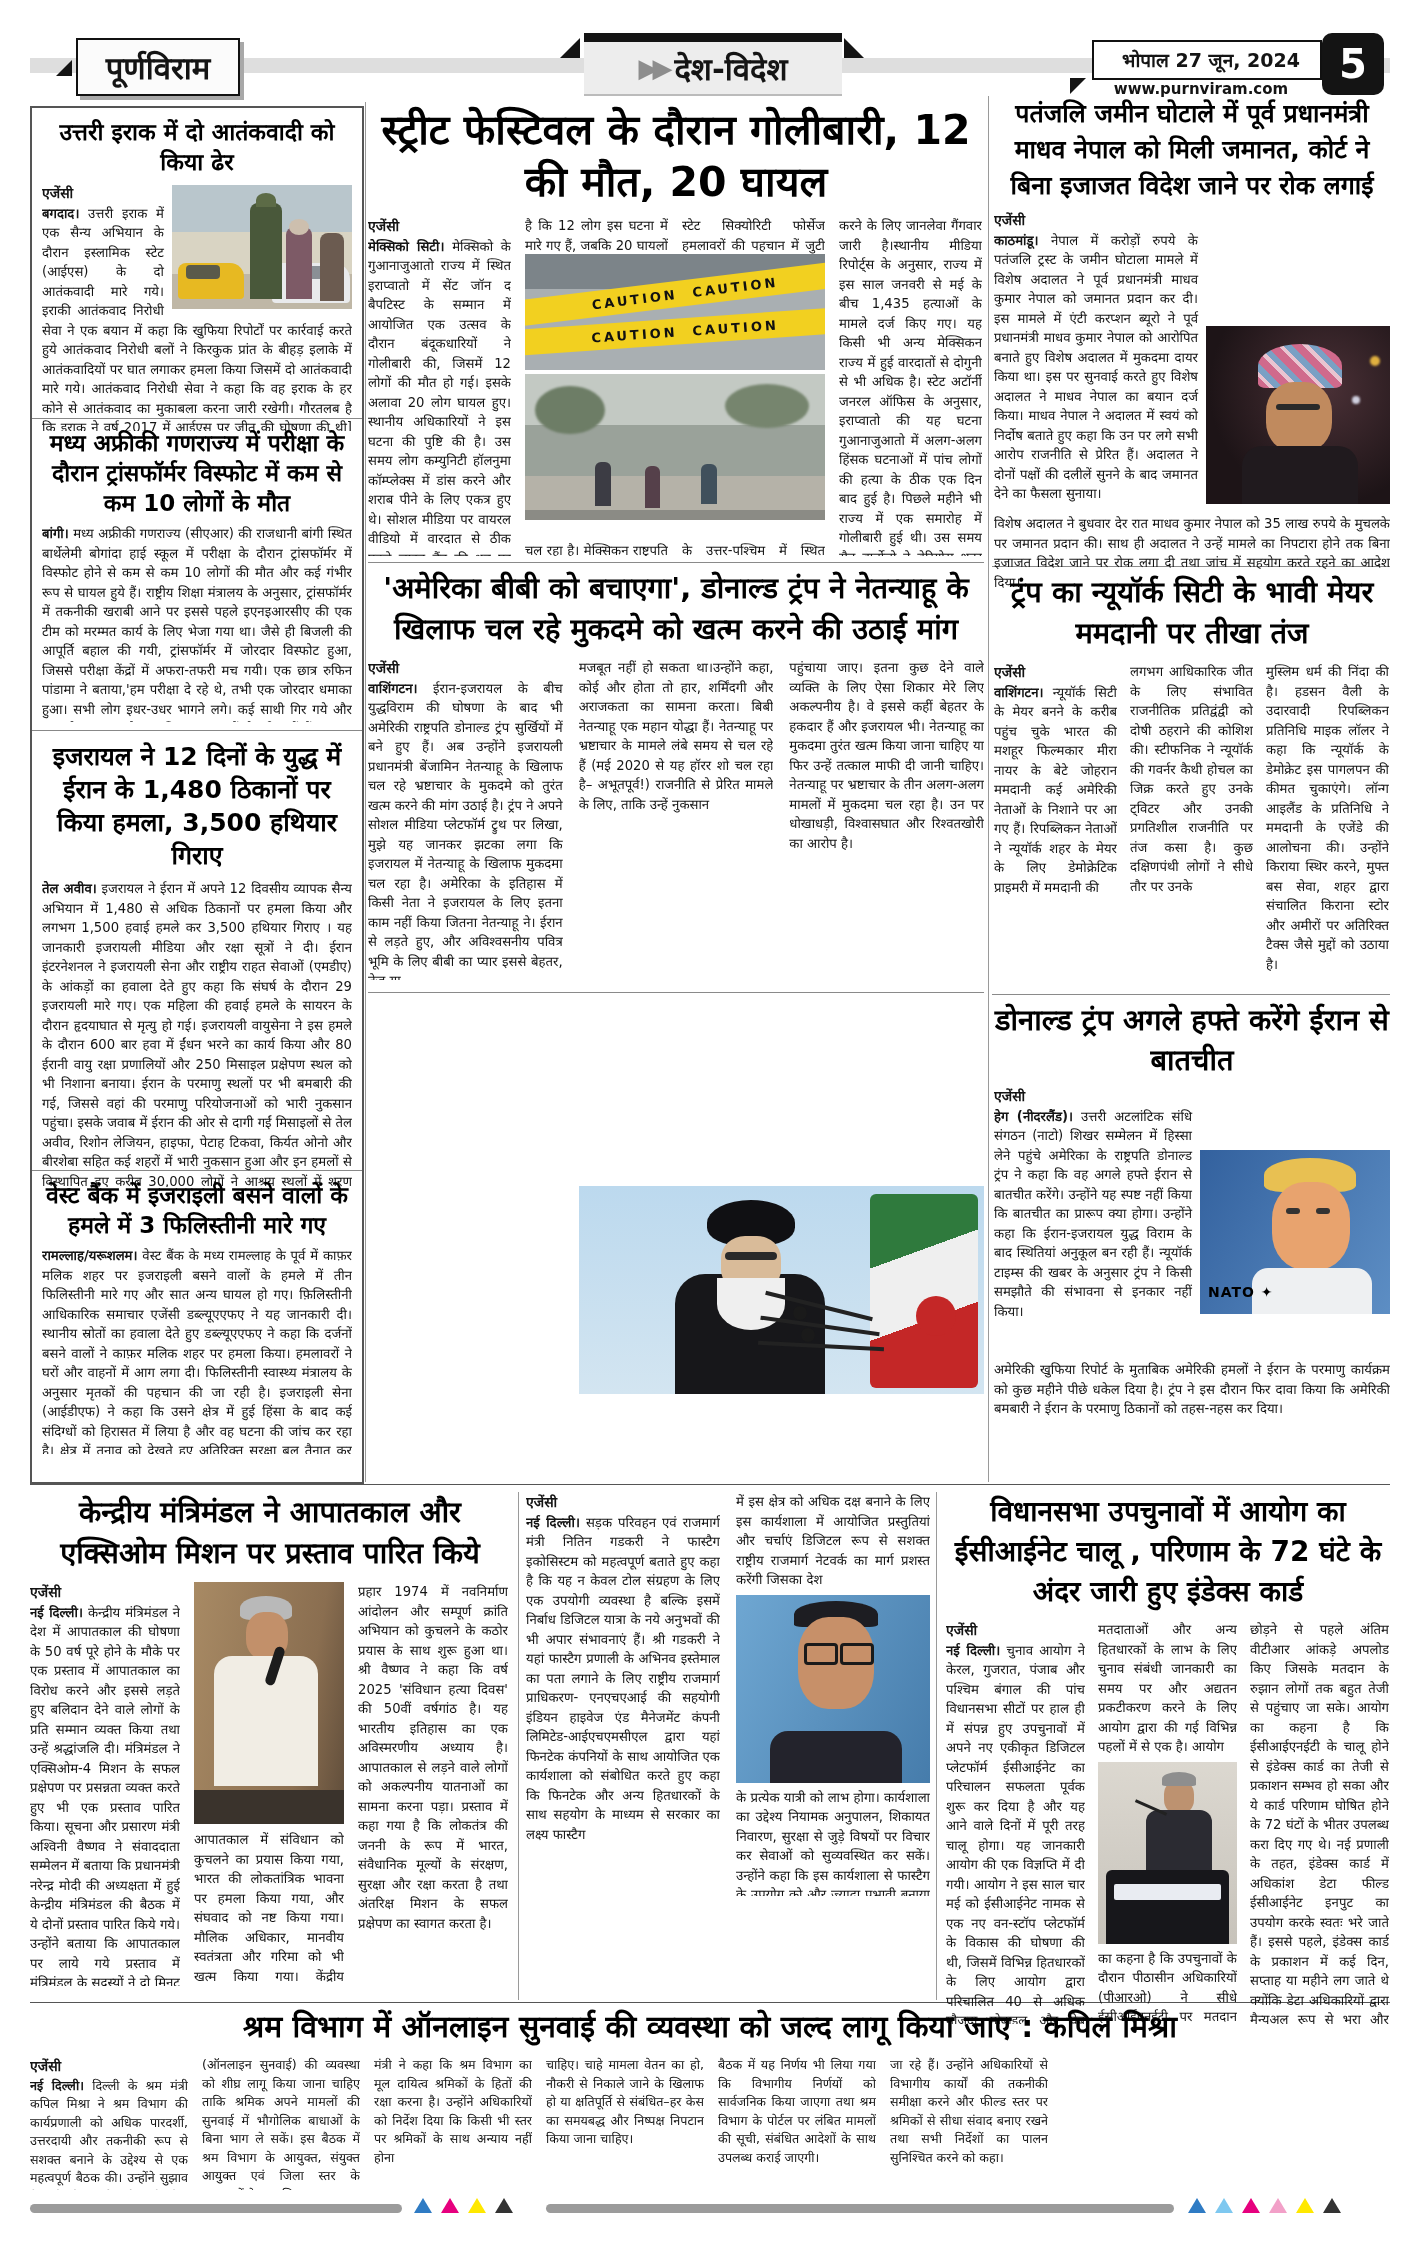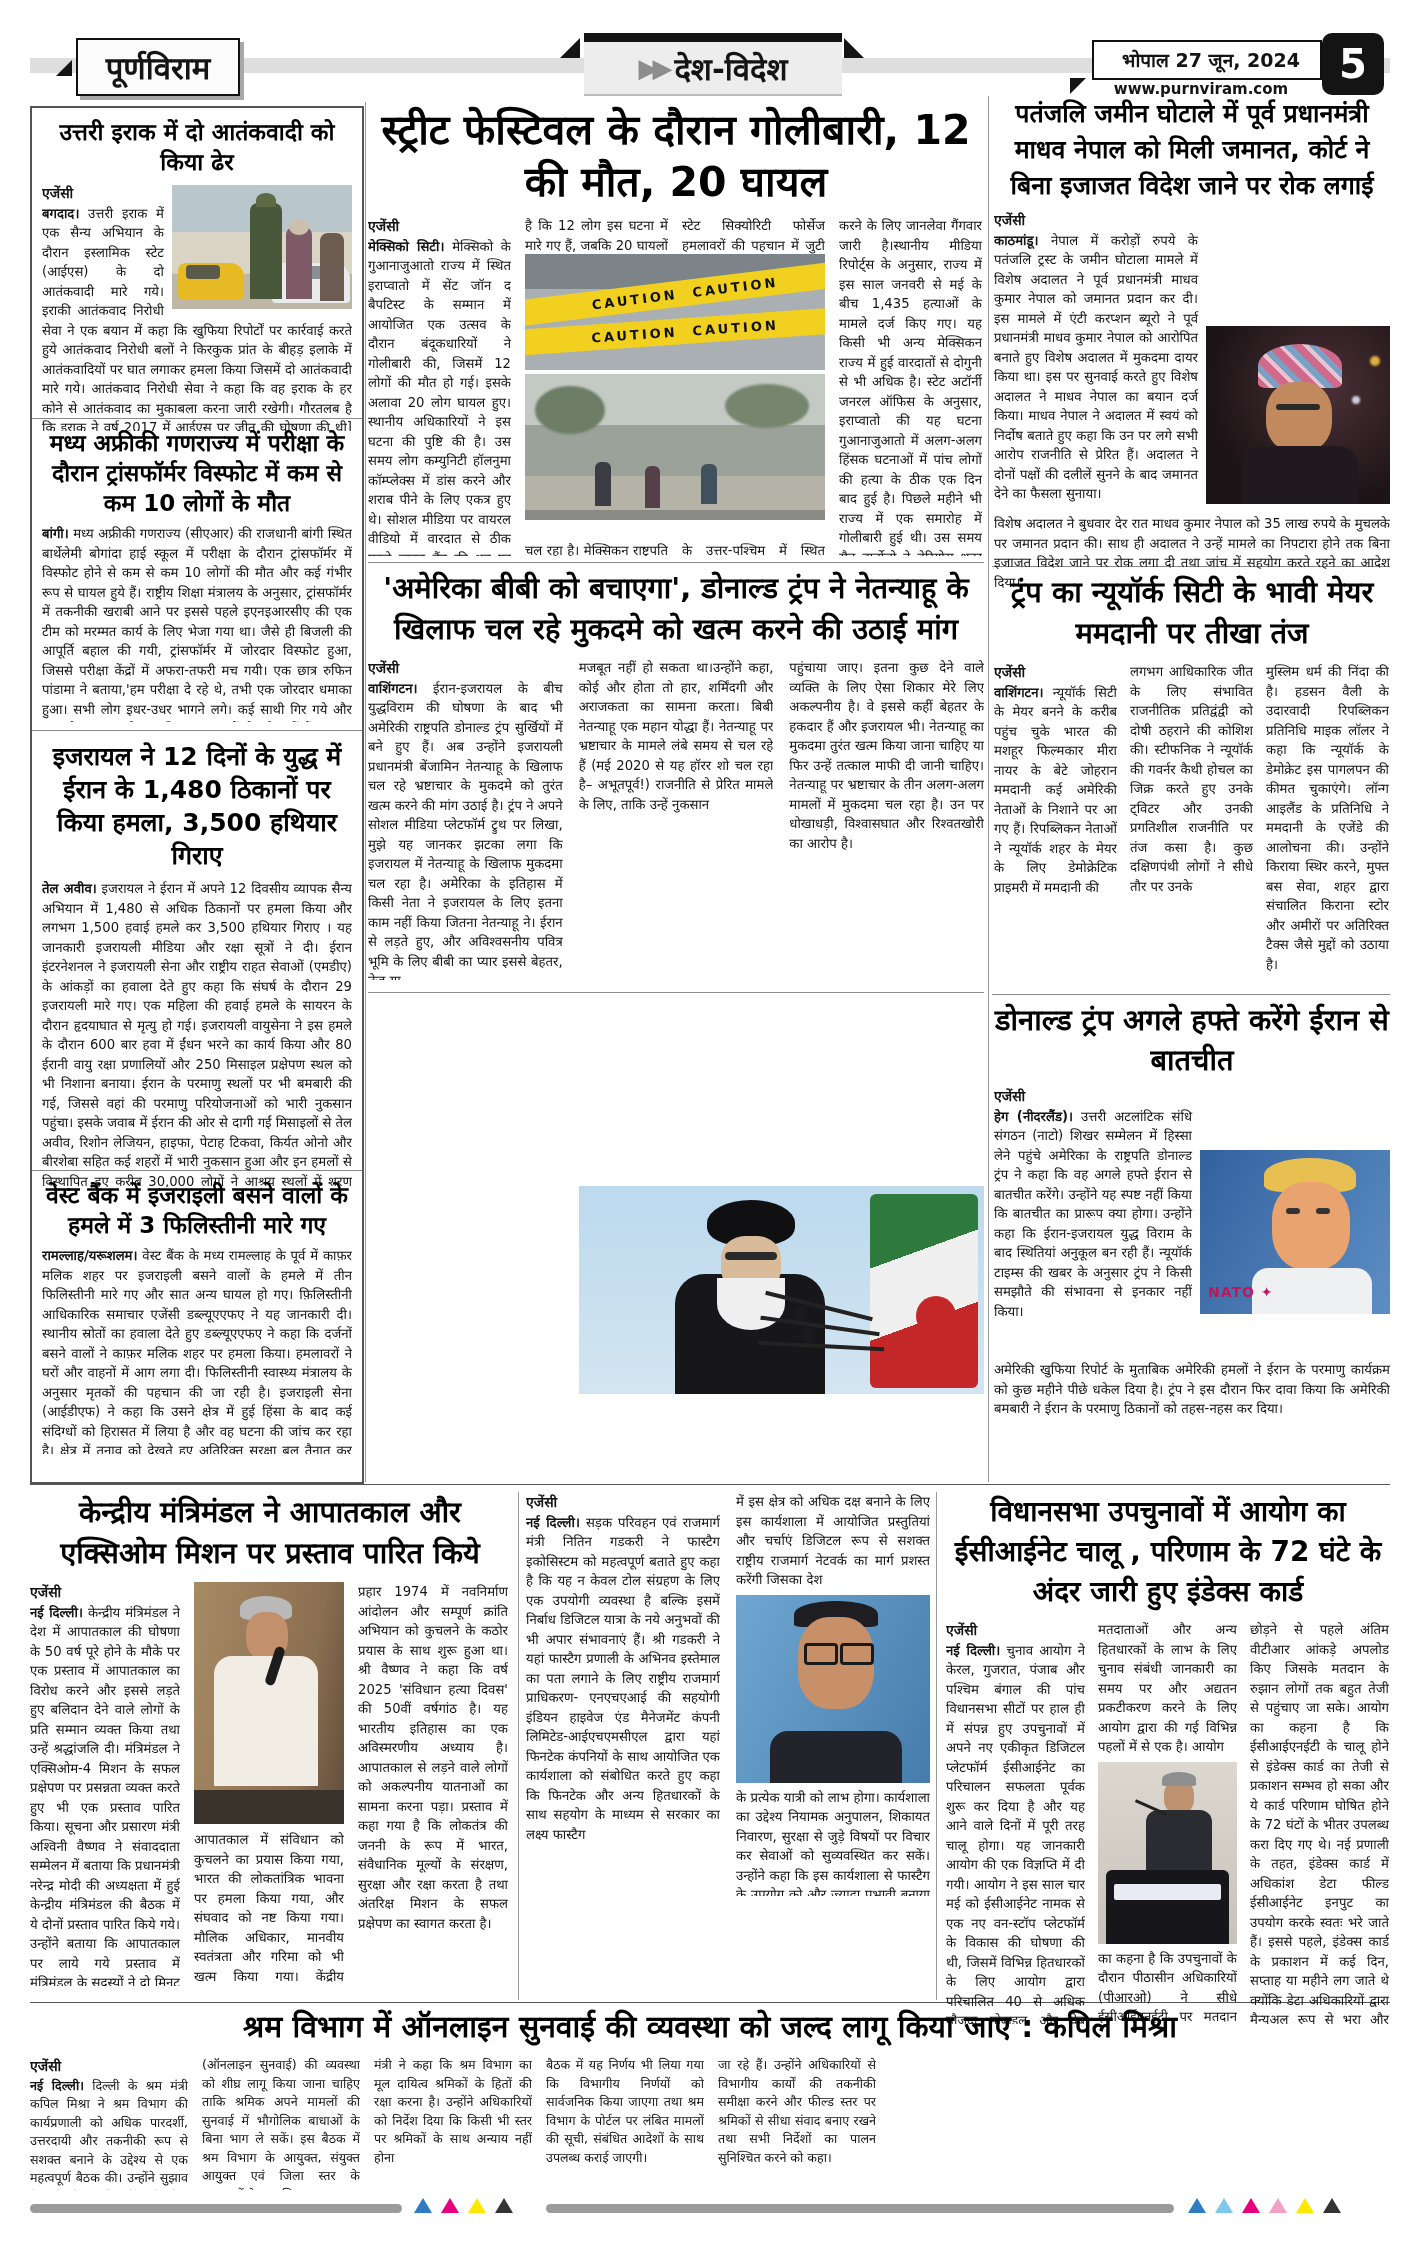--- a/index.html
+++ b/index.html
@@ -243,21 +243,21 @@
   <div class="abs" style="left:994px;top:1000px;width:396px;height:460px;">
     <div class="hl" style="font-size:29px;line-height:40px;margin-bottom:6px;">डोनाल्ड ट्रंप अगले हफ्ते करेंगे ईरान से बातचीत</div>
     <div class="bodytxt" style="height:270px;">
       <div class="ph" style="float:right;width:190px;height:164px;margin:64px 0 4px 8px;">
         <div style="inset:0;background:linear-gradient(120deg,#33619e,#5d8ec4);"></div>
         <div style="left:64px;top:8px;width:92px;height:34px;background:#e8c052;border-radius:50% 50% 20% 20%;"></div>
         <div style="left:72px;top:32px;width:78px;height:88px;background:#e8a36e;border-radius:42%;"></div>
         <div style="left:86px;top:58px;width:14px;height:6px;background:#333;border-radius:3px;"></div>
         <div style="left:116px;top:58px;width:14px;height:6px;background:#333;border-radius:3px;"></div>
         <div style="left:52px;bottom:0;width:120px;height:46px;background:#eef0f2;border-radius:16px 16px 0 0;"></div>
-        <div style="left:8px;bottom:12px;color:#be185d;font-weight:bold;font-size:14px;letter-spacing:1px;position:absolute;">NATO ✦</div>
+        <div style="left:8px;bottom:12px;color:#000000;font-weight:bold;font-size:14px;letter-spacing:1px;position:absolute;">NATO ✦</div>
       </div>
       <span class="byline">एजेंसी</span><br>
       <b class="dl">हेग (नीदरलैंड)।</b>
       <span>उत्तरी अटलांटिक संधि संगठन (नाटो) शिखर सम्मेलन में हिस्सा लेने पहुंचे अमेरिका के राष्ट्रपति डोनाल्ड ट्रंप ने कहा कि</span>
       <span>वह अगले हफ्ते ईरान से बातचीत करेंगे। उन्होंने यह स्पष्ट नहीं किया कि बातचीत का प्रारूप क्या होगा। उन्होंने कहा कि ईरान-इजरायल युद्ध विराम के बाद स्थितियां अनुकूल बन रही हैं। न्यूयॉर्क टाइम्स की खबर के अनुसार ट्रंप ने किसी समझौते की संभावना से इनकार नहीं किया।</span>
     </div>
     <div class="bodytxt" style="height:96px;margin-top:4px;">
       <span>अमेरिकी खुफिया रिपोर्ट के मुताबिक अमेरिकी हमलों ने ईरान के परमाणु कार्यक्रम को कुछ महीने पीछे धकेल दिया है। ट्रंप ने इस दौरान फिर दावा किया कि अमेरिकी बमबारी ने ईरान के परमाणु ठिकानों को तहस-नहस कर दिया।</span>
     </div>
   </div>
@@ -335,20 +335,21 @@
   <div class="abs" style="left:30px;top:2006px;width:1360px;height:188px;">
     <div class="hl" style="font-size:30px;line-height:42px;margin-bottom:8px;">श्रम विभाग में ऑनलाइन सुनवाई की व्यवस्था को जल्द लागू किया जाए : कपिल मिश्रा</div>
     <div class="cols" style="gap:14px;height:134px;">
       <div class="col bodytxt" style="width:158px;font-size:12.6px;line-height:18.5px;">
         <span class="byline">एजेंसी</span><br>
         <b class="dl">नई दिल्ली।</b>
         <span>दिल्ली के श्रम मंत्री कपिल मिश्रा ने श्रम विभाग की कार्यप्रणाली को अधिक पारदर्शी, उत्तरदायी और तकनीकी रूप से सशक्त बनाने के उद्देश्य से एक महत्वपूर्ण बैठक की। उन्होंने सुझाव दिया कि विभाग में वर्चुअल हियरिंग</span>
       </div>
       <div class="col bodytxt" style="width:158px;font-size:12.6px;line-height:18.5px;">(ऑनलाइन सुनवाई) की व्यवस्था को शीघ्र लागू किया जाना चाहिए ताकि श्रमिक अपने मामलों की सुनवाई में भौगोलिक बाधाओं के बिना भाग ले सकें। इस बैठक में श्रम विभाग के आयुक्त, संयुक्त आयुक्त एवं जिला स्तर के उपायुक्तों ने भाग लिया।</div>
       <div class="col bodytxt" style="width:158px;font-size:12.6px;line-height:18.5px;">मंत्री ने कहा कि श्रम विभाग का मूल दायित्व श्रमिकों के हितों की रक्षा करना है। उन्होंने अधिकारियों को निर्देश दिया कि किसी भी स्तर पर श्रमिकों के साथ अन्याय नहीं होना</div>
+      <div class="col bodytxt" style="width:158px;font-size:12.6px;line-height:18.5px;">चाहिए। चाहे मामला वेतन का हो, नौकरी से निकाले जाने के खिलाफ हो या क्षतिपूर्ति से संबंधित–हर केस का समयबद्ध और निष्पक्ष निपटान किया जाना चाहिए।</div>
       <div class="col bodytxt" style="width:158px;font-size:12.6px;line-height:18.5px;">बैठक में यह निर्णय भी लिया गया कि विभागीय निर्णयों को सार्वजनिक किया जाएगा तथा श्रम विभाग के पोर्टल पर लंबित मामलों की सूची, संबंधित आदेशों के साथ उपलब्ध कराई जाएगी।</div>
       <div class="col bodytxt" style="width:158px;font-size:12.6px;line-height:18.5px;">जा रहे हैं। उन्होंने अधिकारियों से विभागीय कार्यों की तकनीकी समीक्षा करने और फील्ड स्तर पर श्रमिकों से सीधा संवाद बनाए रखने तथा सभी निर्देशों का पालन सुनिश्चित करने को कहा।</div>
     </div>
   </div>
 
   <div class="bar" style="left:30px;top:2204px;width:372px;"></div>
   <div class="abs" style="left:414px;top:2198px;">
     <span class="ctri" style="border-bottom:15px solid #2f7bc4;"></span>
     <span class="ctri" style="border-bottom:15px solid #e6007e;"></span>
     <span class="ctri" style="border-bottom:15px solid #ffe800;"></span>

